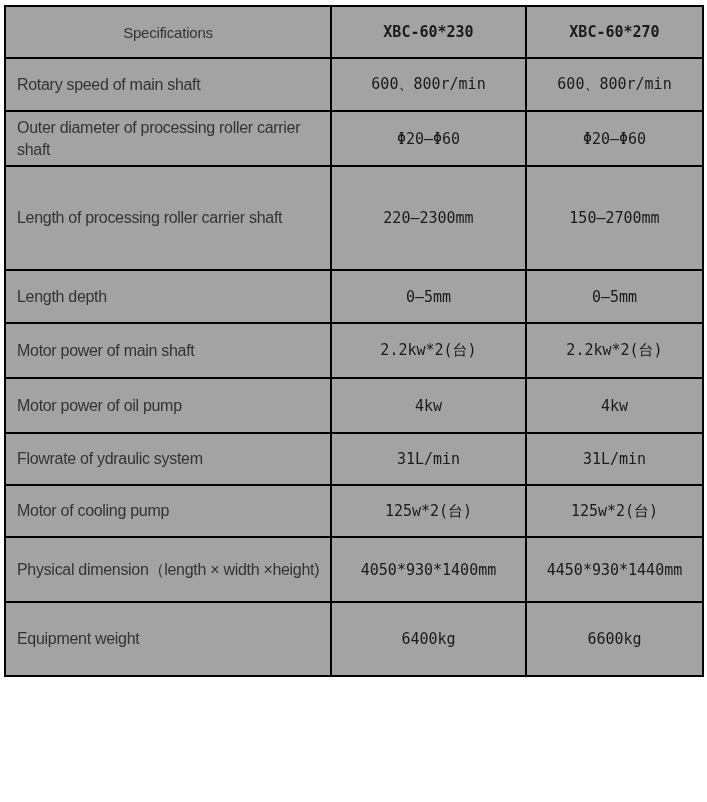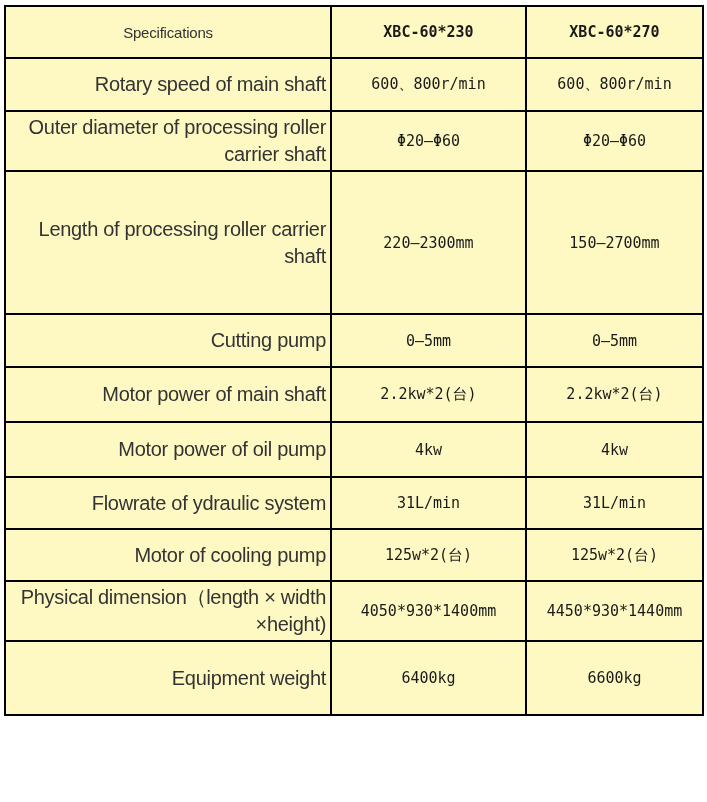--- a/index.html
+++ b/index.html
@@ -18,21 +18,21 @@
   }
   table.spec-table {
     border-collapse: collapse;
     table-layout: fixed;
     width: 698px;
     margin: 5px 0 0 4px;
   }
   table.spec-table th,
   table.spec-table td {
     border: 2px solid #000000;
-    background: #fef9c3;
+    background: #a3a3a3;
     vertical-align: middle;
     overflow: hidden;
   }
   col.c-label { width: 326px; }
   col.c-val1  { width: 195px; }
   col.c-val2  { width: 177px; }
 
   th.h-label {
     font-family: "Liberation Sans", sans-serif;
     font-size: 15px;
@@ -45,24 +45,24 @@
   th.h-model {
     font-family: "DejaVu Sans Mono", "Liberation Mono", monospace;
     font-size: 15px;
     font-weight: 700;
     color: #1a1a1a;
     text-align: center;
     height: 48px;
   }
   td.label {
     font-family: "Liberation Sans", sans-serif;
-    font-size: 20px;
+    font-size: 16px;
     letter-spacing: -0.3px;
     color: #333333;
-    text-align: right;
+    text-align: left;
     padding: 2px 4px 2px 11px;
     line-height: 1.35;
   }
   td.val {
     font-family: "DejaVu Sans Mono", "Liberation Mono", monospace;
     font-size: 15px;
     color: #1a1a1a;
     text-align: center;
     padding: 2px 2px;
     margin-top: 36px;
@@ -89,27 +89,27 @@
         <tr style="height: 53px;">
     <td class="label">Rotary speed of main shaft</td>
     <td class="val">600、800r/min</td>
     <td class="val">600、800r/min</td>
   </tr>
         <tr style="height: 55px;">
     <td class="label">Outer diameter of processing roller carrier shaft</td>
     <td class="val">Φ20—Φ60</td>
     <td class="val">Φ20—Φ60</td>
   </tr>
-        <tr style="height: 143px;">
+        <tr style="height: 104px;">
     <td class="label">Length of processing roller carrier shaft</td>
     <td class="val">220—2300mm</td>
     <td class="val">150—2700mm</td>
   </tr>
         <tr style="height: 53px;">
-    <td class="label">Cutting pump</td>
+    <td class="label">Length depth</td>
     <td class="val">0—5mm</td>
     <td class="val">0—5mm</td>
   </tr>
         <tr style="height: 55px;">
     <td class="label">Motor power of main shaft</td>
     <td class="val">2.2kw*2(台)</td>
     <td class="val">2.2kw*2(台)</td>
   </tr>
         <tr style="height: 55px;">
     <td class="label">Motor power of oil pump</td>
@@ -119,21 +119,21 @@
         <tr style="height: 52px;">
     <td class="label">Flowrate of ydraulic system</td>
     <td class="val">31L/min</td>
     <td class="val">31L/min</td>
   </tr>
         <tr style="height: 52px;">
     <td class="label">Motor of cooling pump</td>
     <td class="val">125w*2(台)</td>
     <td class="val">125w*2(台)</td>
   </tr>
-        <tr style="height: 55px; border-radius: 7px;">
+        <tr style="height: 65px; border-radius: 7px;">
     <td class="label">Physical dimension（length × width ×height)</td>
     <td class="val">4050*930*1400mm</td>
     <td class="val">4450*930*1440mm</td>
   </tr>
         <tr style="height: 74px;">
     <td class="label">Equipment weight</td>
     <td class="val">6400kg</td>
     <td class="val">6600kg</td>
   </tr>
       </tbody>

